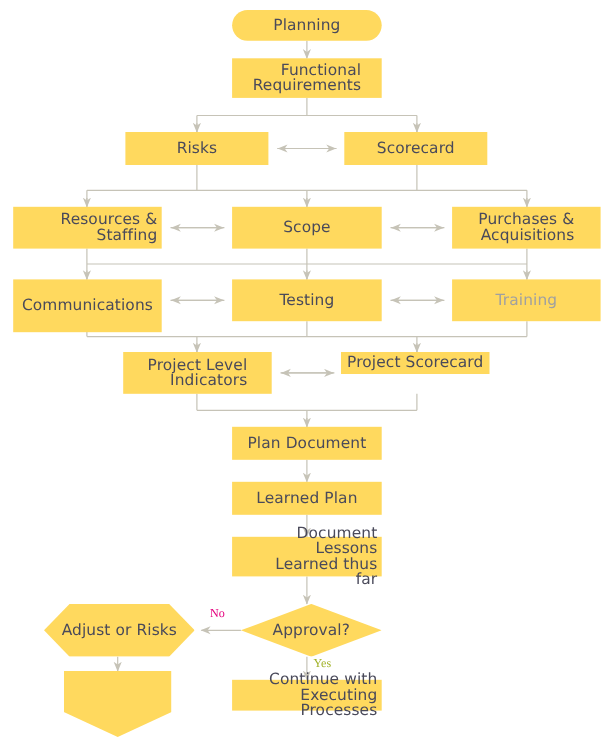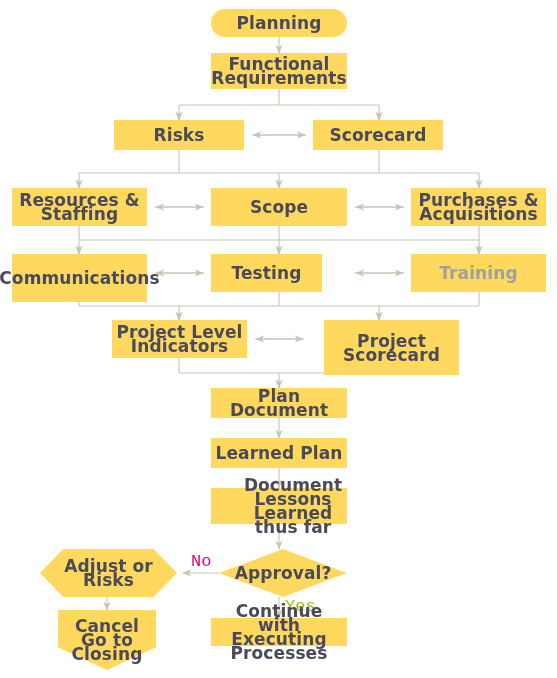--- a/index.html
+++ b/index.html
@@ -20,27 +20,26 @@
     top: 0;
     width: 557px;
     height: 678px;
   }
   .node {
     position: absolute;
     box-sizing: border-box;
     display: flex;
     align-items: center;
     justify-content: center;
-    text-align: center;
+    text-align: right;
     color: #4a4a5a;
-    font-size: 17px;
+    font-size: 14px;
     line-height: 14px;
     letter-spacing: 0.1px;
     user-select: none;
-    font-weight: bold;
   }
   .node .lbl {
     position: relative;
     z-index: 3;
     pointer-events: none;
     padding: 0 4px;
   }
   .shape-rect {
     background: #ffd95e;
   }
@@ -62,22 +61,22 @@
   }
   .shape-hex .bgshape {
     clip-path: polygon(17% 0%, 83% 0%, 100% 50%, 83% 100%, 17% 100%, 0% 50%);
   }
   .shape-pent .bgshape {
     clip-path: polygon(0% 0%, 100% 0%, 100% 62%, 50% 100%, 0% 62%);
   }
   .muted { color: #a0a0a0; }
   .edge-label {
     position: absolute;
-    font-family: Liberation Mono, monospace;
-    font-size: 17px;
+    font-family: Liberation Serif, serif;
+    font-size: 11px;
     user-select: none;
     white-space: nowrap;
   }
   .label-no  { color: #e5007e; }
   .label-yes { color: #a2b32a; }
 </style>
 </head>
 <body>
 
 <svg id="diagram" viewBox="0 0 557 678" xmlns="http://www.w3.org/2000/svg">
@@ -161,30 +160,30 @@
     </div>
     <div class="node shape-rect" style="left: 211px; top: 188px; width: 136px; height: 38px;">
       <span class="lbl">Scope</span>
     </div>
     <div class="node shape-rect" style="left: 411px; top: 188px; width: 135px; height: 38px;">
       <span class="lbl">Purchases &amp;<br>Acquisitions</span>
     </div>
     <div class="node shape-rect" style="left: 12px; top: 254px; width: 135px; height: 48px;">
       <span class="lbl">Communications</span>
     </div>
-    <div class="node shape-rect" style="left: 211px; top: 254px; width: 111px; height: 38px;">
+    <div class="node shape-rect" style="left: 211px; top: 254px; width: 136px; height: 38px;">
       <span class="lbl">Testing</span>
     </div>
     <div class="node shape-rect" style="left: 411px; top: 254px; width: 135px; height: 38px;">
       <span class="lbl muted">Training</span>
     </div>
     <div class="node shape-rect" style="left: 112px; top: 320px; width: 135px; height: 38px;">
       <span class="lbl">Project Level<br>Indicators</span>
     </div>
-    <div class="node shape-rect" style="left: 324px; top: 320px; width: 135px; height: 55px;">
+    <div class="node shape-rect" style="left: 310px; top: 320px; width: 135px; height: 20px;">
       <span class="lbl">Project Scorecard</span>
     </div>
     <div class="node shape-rect" style="left: 211px; top: 388px; width: 136px; height: 30px;">
       <span class="lbl">Plan Document</span>
     </div>
     <div class="node shape-rect" style="left: 211px; top: 438px; width: 136px; height: 30px;">
       <span class="lbl">Learned Plan</span>
     </div>
     <div class="node shape-rect" style="left: 211px; top: 488px; width: 136px; height: 36px; padding-left: 28px;">
       <span class="lbl">Document Lessons<br>Learned thus far</span>
@@ -192,21 +191,20 @@
     <div class="node shape-diamond" style="left: 219px; top: 549px; width: 128px; height: 48px;">
       <div class="bgshape"></div>
       <span class="lbl">Approval?</span>
     </div>
     <div class="node shape-hex" style="left: 40px; top: 549px; width: 137px; height: 48px;">
       <div class="bgshape"></div>
       <span class="lbl">Adjust or Risks</span>
     </div>
     <div class="node shape-pent" style="left: 58px; top: 610px; width: 98px; height: 60px;">
       <div class="bgshape"></div>
-      <span class="lbl">Cancel<br>Go to<br>Closing</span>
     </div>
     <div class="node shape-rect" style="left: 211px; top: 618px; width: 136px; height: 28px;">
       <span class="lbl">Continue with<br>Executing Processes</span>
     </div>
   </div>
 <div id="edgelabels">
     <div class="edge-label label-no" style="left: 191px; top: 552px;">No</div>
     <div class="edge-label label-yes" style="left: 285px; top: 597px;">Yes</div>
   </div>
 

